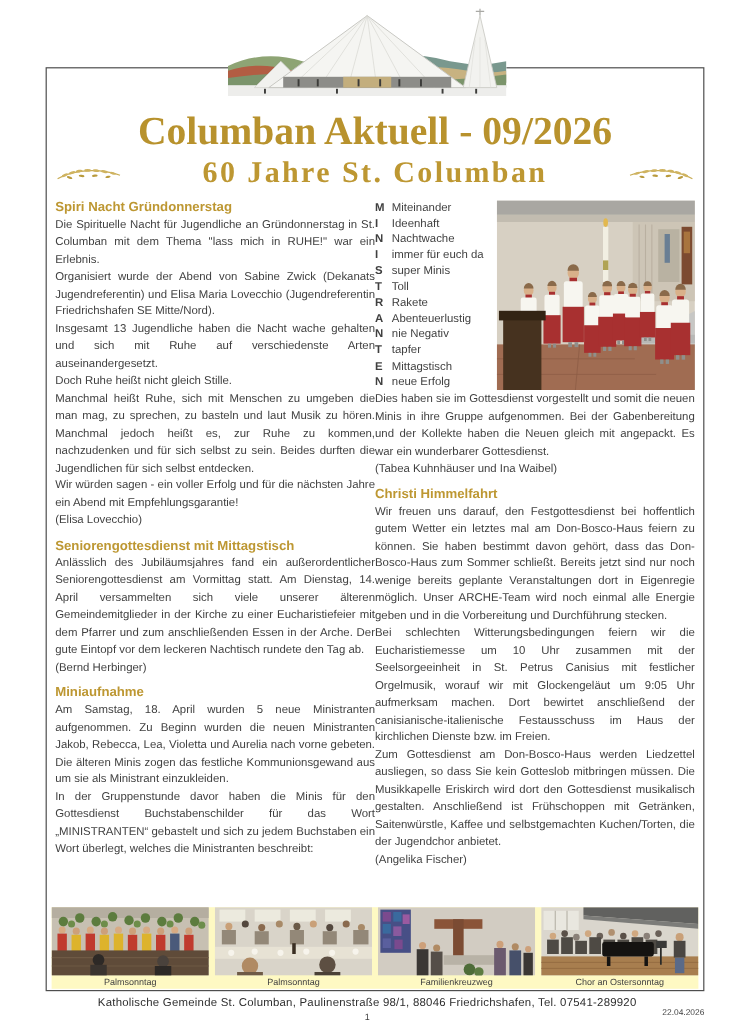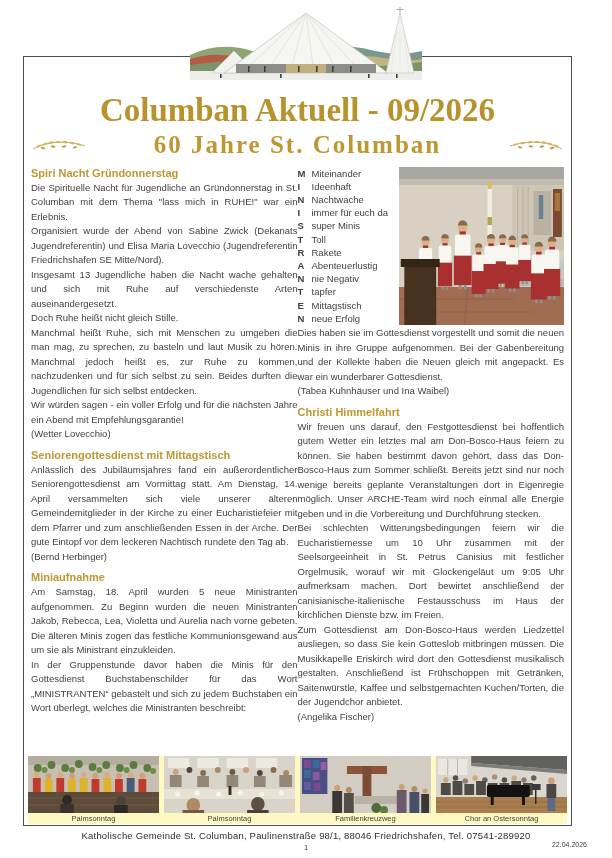--- a/index.html
+++ b/index.html
@@ -1,18 +1,18 @@
 <!DOCTYPE html>
 <html><head>
 <meta charset="utf-8">
 <style>
   html,body{margin:0;padding:0;background:#fff;}
   .page{position:relative;width:612px;height:858px;background:#fff;overflow:hidden;
         font-family:"Liberation Sans",sans-serif;color:#3f3f3f;}
-  .frame{position:absolute;left:23px;top:56px;width:549px;height:770px;
+  .frame{position:absolute;left:38px;top:56px;width:549px;height:770px;
          border:1.5px solid #4e4e4e;box-sizing:border-box;padding:36px 7px 0;overflow:hidden;}
   .church-art{position:absolute;left:50%;top:7px;transform:translateX(-50%);
               width:232px;height:84px;background:#fff;z-index:3;}
   .church-art svg{width:100%;height:100%;display:block;}
   .title{text-align:center;font-family:"Liberation Serif",serif;font-weight:bold;
          font-size:33px;line-height:1.05;color:#b8922d;white-space:nowrap;}
   .subtitle-row{display:flex;justify-content:space-between;align-items:center;gap:10px;margin-top:3px;}
   .subtitle{font-family:"Liberation Serif",serif;font-weight:bold;font-size:25px;
             letter-spacing:2px;color:#bd9732;white-space:nowrap;}
   .laurel{width:56px;height:16px;}
@@ -132,21 +132,21 @@
     <div class="columns">
 
       <div class="col">
         <div class="h first">Spiri Nacht Gründonnerstag</div>
         <p class="p">Die Spirituelle Nacht für Jugendliche an Gründonnerstag in St. Columban mit dem Thema "lass mich in RUHE!" war ein Erlebnis.</p>
         <p class="p">Organisiert wurde der Abend von Sabine Zwick (Dekanats Jugendreferentin) und Elisa Maria Lovecchio (Jugendreferentin Friedrichshafen SE Mitte/Nord).</p>
         <p class="p">Insgesamt 13 Jugendliche haben die Nacht wache gehalten und sich mit Ruhe auf verschiedenste Arten auseinandergesetzt.</p>
         <p class="p">Doch Ruhe heißt nicht gleich Stille.</p>
         <p class="p">Manchmal heißt Ruhe, sich mit Menschen zu umgeben die man mag, zu sprechen, zu basteln und laut Musik zu hören. Manchmal jedoch heißt es, zur Ruhe zu kommen, nachzudenken und für sich selbst zu sein. Beides durften die Jugendlichen für sich selbst entdecken.</p>
         <p class="p">Wir würden sagen - ein voller Erfolg und für die nächsten Jahre ein Abend mit Empfehlungsgarantie!</p>
-        <p class="p">(Wetter Lovecchio)</p>
+        <p class="p">(Elisa Lovecchio)</p>
 
         <div class="h">Seniorengottesdienst mit Mittagstisch</div>
         <p class="p">Anlässlich des Jubiläumsjahres fand ein außerordentlicher Seniorengottesdienst am Vormittag statt. Am Dienstag, 14. April versammelten sich viele unserer älteren Gemeindemitglieder in der Kirche zu einer Eucharistiefeier mit dem Pfarrer und zum anschließenden Essen in der Arche. Der gute Eintopf vor dem leckeren Nachtisch rundete den Tag ab.</p>
         <p class="p">(Bernd Herbinger)</p>
 
         <div class="h">Miniaufnahme</div>
         <p class="p">Am Samstag, 18. April wurden 5 neue Ministranten aufgenommen. Zu Beginn wurden die neuen Ministranten Jakob, Rebecca, Lea, Violetta und Aurelia nach vorne gebeten. Die älteren Minis zogen das festliche Kommunionsgewand aus um sie als Ministrant einzukleiden.</p>
         <p class="p">In der Gruppenstunde davor haben die Minis für den Gottesdienst Buchstabenschilder für das Wort „MINISTRANTEN“ gebastelt und sich zu jedem Buchstaben ein Wort überlegt, welches die Ministranten beschreibt:</p>
       </div>
 

